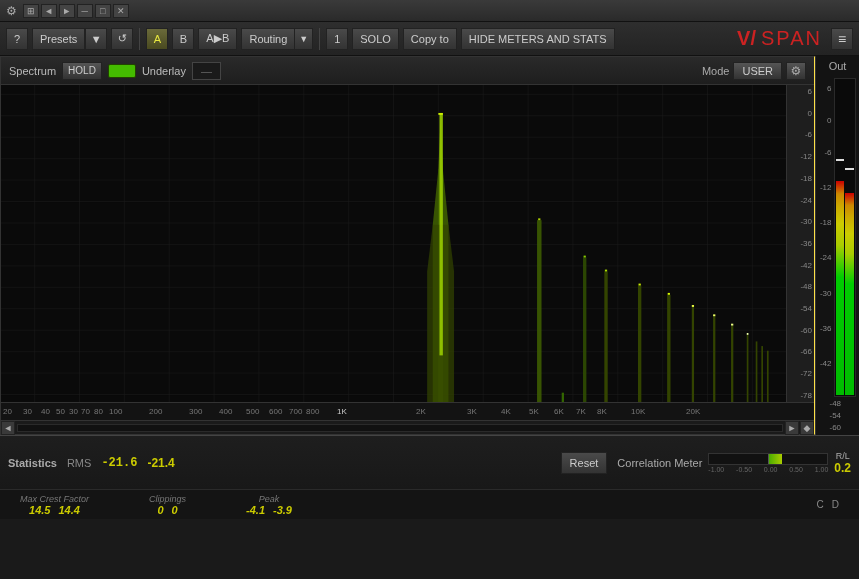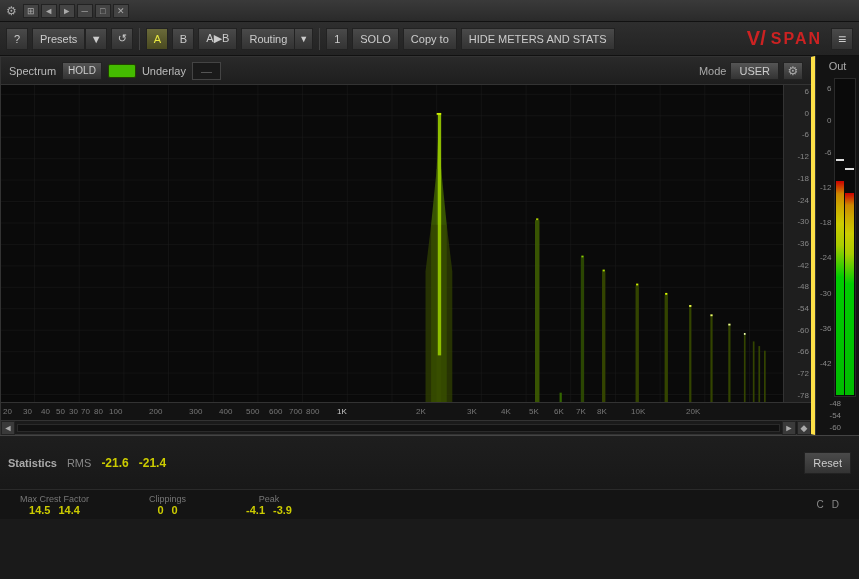--- a/index.html
+++ b/index.html
@@ -45,21 +45,21 @@
       display: flex; align-items: center; gap: 3px;
       white-space: nowrap;
     }
     .tb-btn-small { padding: 0 4px; min-width: 22px; justify-content: center; }
     .ab-active { background: linear-gradient(to bottom, #6a6a3a, #4a4a20); color: #e8e840; }
     .tb-separator { width: 1px; height: 22px; background: #444; margin: 0 2px; }
     .routing-btn { display: flex; align-items: center; gap: 0; }
     .routing-main { height: 22px; background: linear-gradient(to bottom, #4a4a4a, #333); border: 1px solid #222; color: #ccc; font-size: 11px; padding: 0 7px; cursor: pointer; border-right: none; }
     .routing-arrow { height: 22px; background: linear-gradient(to bottom, #4a4a4a, #333); border: 1px solid #222; color: #ccc; font-size: 9px; padding: 0 4px; cursor: pointer; }
     .logo-area { display: flex; align-items: center; gap: 5px; margin-left: auto; }
-    .logo-text { color: #cc2222; font-size: 16px; font-weight: bold; letter-spacing: 2px; }
+    .logo-text { color: #cc2222; font-size: 20px; font-weight: normal; letter-spacing: 2px; }
     .menu-btn { width: 22px; height: 22px; background: linear-gradient(to bottom, #4a4a4a, #333); border: 1px solid #222; color: #ccc; font-size: 14px; cursor: pointer; display: flex; align-items: center; justify-content: center; margin-left: 4px; }
 
     
     #main-area {
       display: flex;
       height: calc(579px - 22px - 34px - 54px - 30px);
     }
 
     
     #spectrum-panel {
@@ -153,21 +153,21 @@
     
     #stats-bottom {
       height: 30px;
       background: #1a1a1a;
       border-top: 1px solid #333;
       display: flex;
       align-items: center;
       padding: 0 16px;
       gap: 80px;
     }
-    .sb-section { display: flex; flex-direction: column; align-items: center; }
+    .sb-section { display: flex; flex-direction: column; align-items: center; font-style: italic; }
 
     
     #y-scale {
       position: absolute;
       right: 0;
       top: 0;
       bottom: 0;
       width: 28px;
       background: #1e1e1e;
       border-left: 1px solid #333;
@@ -223,21 +223,21 @@
   <button class="tb-btn">HIDE METERS AND STATS</button>
   <div class="logo-area">
     <span style="color:#cc2222; font-size:20px; font-weight:bold;">V/</span>
     <span class="logo-text">SPAN</span>
     <button class="menu-btn">≡</button>
   </div>
 </div>
 
 <div id="main-area" style="height: 379px; display:flex;">
 
-  <div id="spectrum-panel" style="flex:1; display:flex; flex-direction:column; background:#0ea5e9; border-right:4px solid #fde047;">
+  <div id="spectrum-panel" style="flex:1; display:flex; flex-direction:column; background:#0ea5e9; border-right:1px solid #fde047;">
 
     <div id="spectrum-header">
       <span class="spec-label">Spectrum</span>
       <button class="hold-btn">HOLD</button>
       <div class="green-led"></div>
       <span class="spec-label">Underlay</span>
       <div class="underlay-dash">
         <span>—</span>
       </div>
       <div class="mode-area">
@@ -430,28 +430,49 @@
       </div>
     </div>
   </div>
 </div>
 
 <div id="stats-bar" style="height:54px; background:linear-gradient(to bottom, #1e1e1e, #181818); border-top:1px solid #444; display:flex; align-items:center; padding:0 8px; gap:10px;">
 
   <span class="stats-title">Statistics</span>
 
   <span style="color:#888; font-size:11px;">RMS</span>
-  <span style="color:#cccc00; font-size:12px; font-weight:bold;">-21.6</span>
+  <span style="color:#cccc00; font-size:12px; font-weight:bold;font-family:Liberation Mono, monospace;">-21.6</span>
   <span style="color:#cccc00; font-size:12px; font-weight:bold;">-21.4</span>
 
   <div style="flex:1;"></div>
 
   <button class="reset-btn">Reset</button>
 
 
+  <div class="corr-area">
+    <span style="color:#aaa; font-size:11px;">Correlation Meter</span>
+    <div style="display:flex; flex-direction:column; gap:1px;">
+      <div class="corr-meter-container" style="width:120px; height:12px; background:#111; border:1px solid #333; position:relative; overflow:hidden;">
+
+        <div style="position:absolute; top:0; bottom:0; left:50%; width:12%; background:linear-gradient(to right, #44aa00, #aacc00);"></div>
+        <div style="position:absolute; top:0; bottom:0; left:50%; width:1px; background:#555;"></div>
+      </div>
+      <div style="display:flex; justify-content:space-between; width:120px; font-size:7px; color:#666;">
+        <span>-1.00</span>
+        <span>-0.50</span>
+        <span>0.00</span>
+        <span>0.50</span>
+        <span>1.00</span>
+      </div>
+    </div>
+    <div style="display:flex; flex-direction:column; align-items:center;">
+      <span style="color:#aaa; font-size:9px;">R/L</span>
+      <span style="color:#cccc00; font-size:12px; font-weight:bold;">0.2</span>
+    </div>
+  </div>
 </div>
 
 <div id="stats-bottom" style="height:30px; background:#141414; border-top:1px solid #2a2a2a; display:flex; align-items:center; padding:0 20px; gap:60px;">
 
   <div class="sb-section">
     <span style="color:#777; font-size:9px;">Max Crest Factor</span>
     <div style="display:flex; gap:8px;">
       <span style="color:#cccc00; font-size:11px; font-weight:bold;">14.5</span>
       <span style="color:#cccc00; font-size:11px; font-weight:bold;">14.4</span>
     </div>

